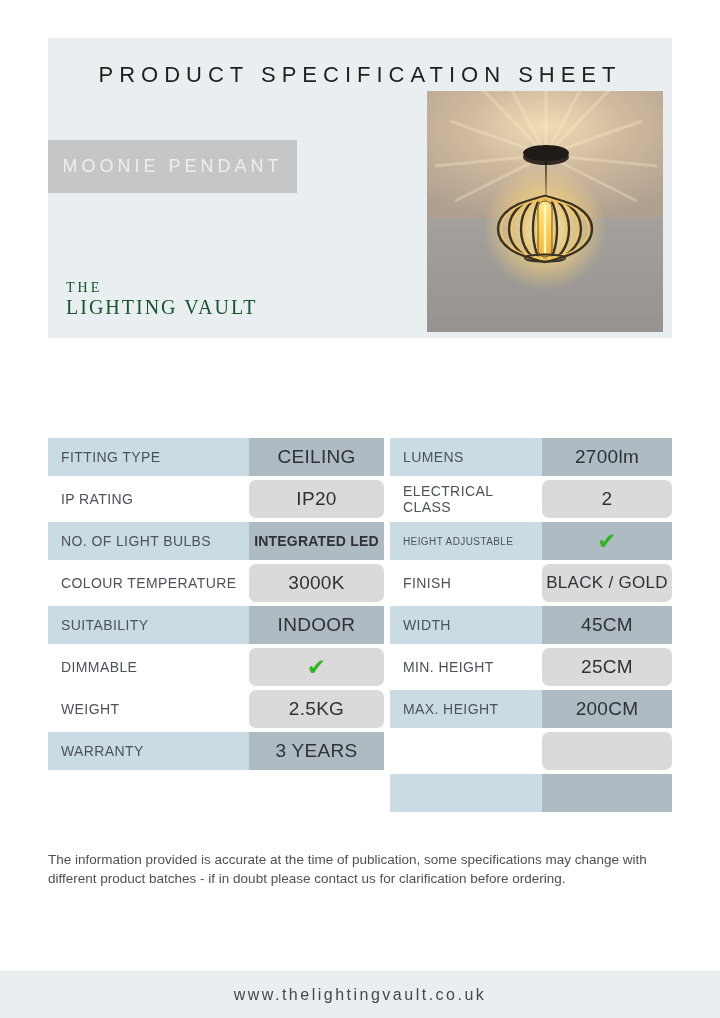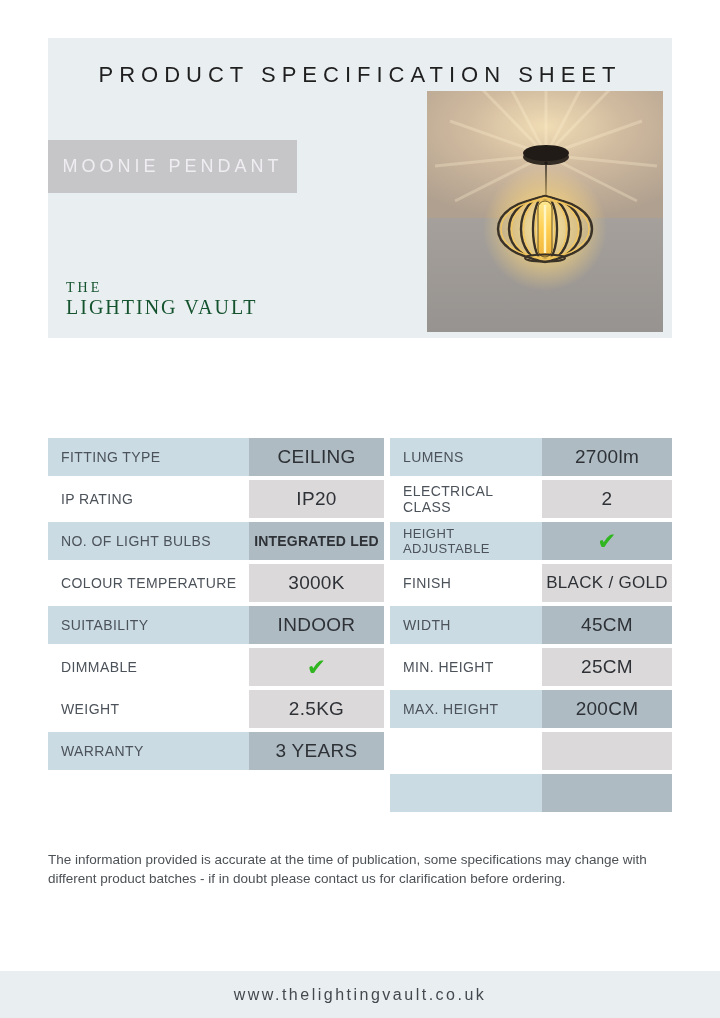--- a/index.html
+++ b/index.html
@@ -39,24 +39,24 @@
   .cell{display:flex;align-items:center;}
   .cell.label{padding-left:13px;font-size:14px;letter-spacing:0.4px;color:#4c525a;}
   .spec-table.left  .cell.label{width:188px;}
   .spec-table.left  .cell.value{width:135px;}
   .spec-table.right .cell.label{width:139px;}
   .spec-table.right .cell.value{width:130px;}
   .cell.value{justify-content:center;font-size:19px;color:#2e3237;letter-spacing:0.3px;}
   .spec-row.shade .cell.label{background:var(--label-blue,#cadbe3);}
   .spec-row.shade .cell.value{background:var(--value-slate,#aebbc3);}
   .spec-row.plain .cell.label{background:#ffffff;}
-  .spec-row.plain .cell.value{background:var(--value-gray,#dcd9da);}
+  .spec-row.plain .cell.value{background:var(--value-gray,#dcd9da);border-radius:7px;}
   .cell.value.sm-bold{font-size:14px;font-weight:700;letter-spacing:0.2px;}
   .cell.value.md{font-size:17px;}
-  .cell.label.sm{font-size:13px;}
+  .cell.label.sm{font-size:10px;}
   .cell.value.check{font-size:23px;font-weight:700;color:var(--check-green,#2fb620);}
   .disclaimer{
     position:absolute;left:48px;top:851px;width:608px;
     font-size:13.5px;line-height:1.38;color:#4c5156;
   }
   .footer-bar{
     position:absolute;left:0;top:971px;width:720px;height:47px;
     background:var(--panel,#e9eef1);display:flex;align-items:center;justify-content:center;
   }
   .footer-bar .site{font-size:16px;letter-spacing:2.5px;color:#43494f;}

